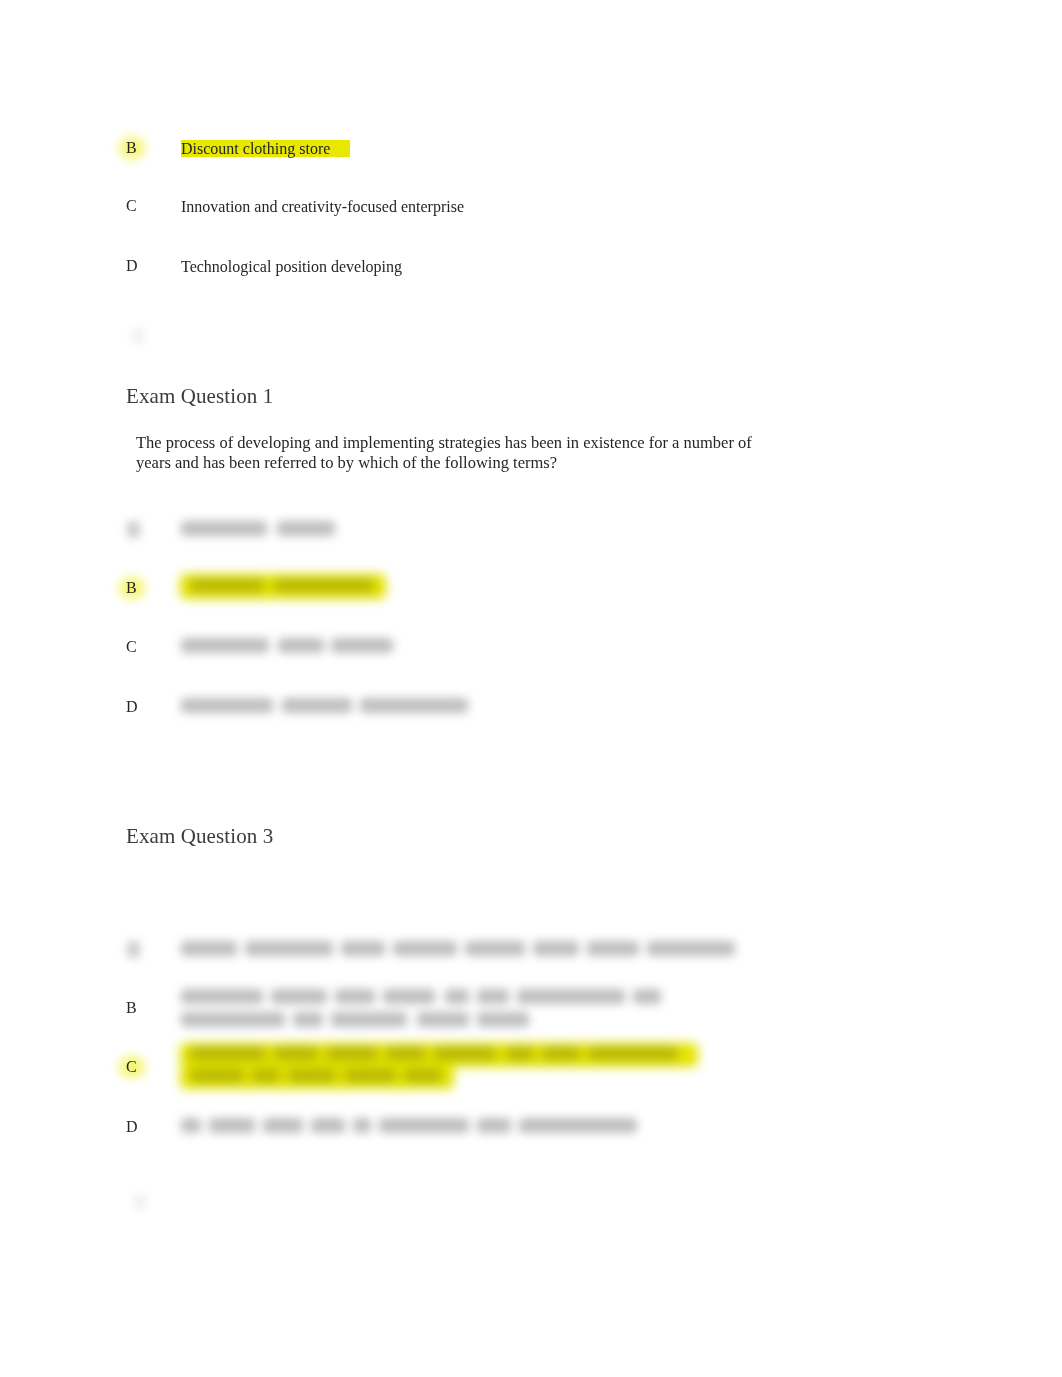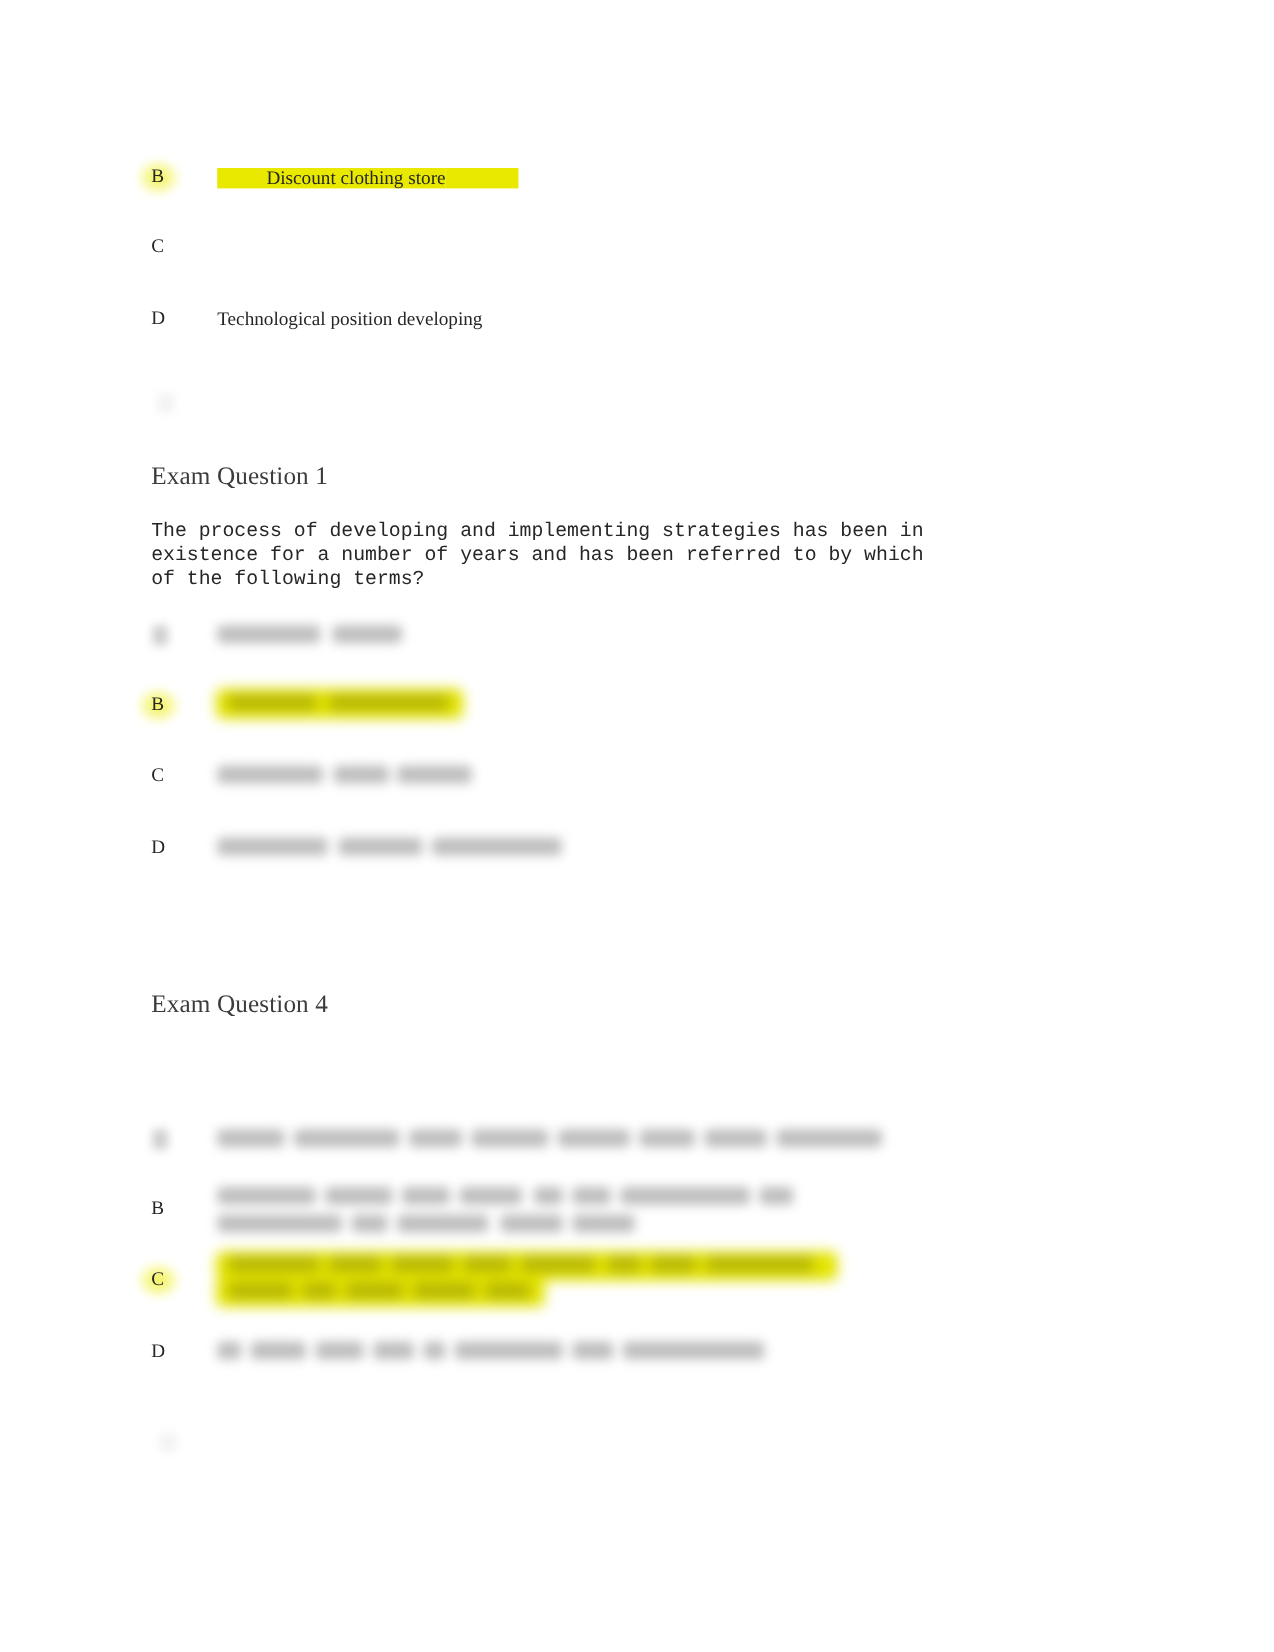--- a/index.html
+++ b/index.html
@@ -60,21 +60,20 @@
     font-size: 16px;
     line-height: 23px;
     color: #262626;
     white-space: pre-wrap;
   }
 
   
   .hl {
     background: #e9e900;
     box-decoration-break: clone;
-    padding-left: 41px;
     -webkit-box-decoration-break: clone;
   }
 
   
   .letter-glow::before {
     content: "";
     position: absolute;
     left: -13px;
     top: -6px;
     width: 38px;
@@ -144,29 +143,30 @@
 </style>
 </head>
 <body>
 
 <div class="page">
 
   <span class="opt-letter letter-glow" style="top:138px;">B</span>
   <span class="opt-text" style="top:137px;"><span class="hl">Discount clothing store</span><span class="hl">&nbsp;&nbsp;&nbsp;&nbsp;&nbsp;</span></span>
 
   <span class="opt-letter" style="top:196px;">C</span>
+  <span class="opt-text" style="top:195px;">Innovation and creativity-focused enterprise</span>
 
   <span class="opt-letter" style="top:256px;">D</span>
   <span class="opt-text" style="top:255px;">Technological position developing</span>
 
   <div class="artifact" style="left:131px; top:328px;"></div>
 
   <div class="heading" style="left:126px; top:383px;">Exam Question 1</div>
 
-  <div class="qtext" style="left:126px; top:433px;font-family:Liberation Mono, monospace;">The process of developing and implementing strategies has been in existence for a number of years and has been referred to by which of the following terms?</div>
+  <div class="qtext" style="left:136px; top:433px;">The process of developing and implementing strategies has been in existence for a number of years and has been referred to by which of the following terms?</div>
 
   <div class="blurletter" style="left:127px; top:521px;"></div>
   <div class="blurbox light" style="left:181px; top:520px; width:330px; height:20px;">
     <div class="seg" style="left:0px;   top:1px; width:86px;"></div>
     <div class="seg" style="left:96px;  top:1px; width:58px;"></div>
   </div>
 
   <span class="opt-letter letter-glow" style="top:578px;">B</span>
   <div class="blurhl" style="left:178px; top:570px; width:220px; height:36px;">
     <div class="band" style="left:2px; top:4px; width:206px; height:25px;"></div>
@@ -181,21 +181,21 @@
     <div class="seg" style="left:150px; top:1px; width:62px;"></div>
   </div>
 
   <span class="opt-letter" style="top:697px;">D</span>
   <div class="blurbox light" style="left:181px; top:697px; width:290px; height:20px;">
     <div class="seg" style="left:0px;   top:1px; width:92px;"></div>
     <div class="seg" style="left:101px; top:1px; width:70px;"></div>
     <div class="seg" style="left:179px; top:1px; width:108px;"></div>
   </div>
 
-  <div class="heading" style="left:126px; top:823px;">Exam Question 4</div>
+  <div class="heading" style="left:126px; top:823px;">Exam Question 3</div>
 
 
   <div class="blurletter" style="left:127px; top:941px;"></div>
   <div class="blurbox light" style="left:181px; top:940px; width:560px; height:20px;">
     <div class="seg" style="left:0px;   top:1px; width:56px;"></div>
     <div class="seg" style="left:64px;  top:1px; width:88px;"></div>
     <div class="seg" style="left:160px; top:1px; width:44px;"></div>
     <div class="seg" style="left:212px; top:1px; width:64px;"></div>
     <div class="seg" style="left:284px; top:1px; width:60px;"></div>
     <div class="seg" style="left:352px; top:1px; width:46px;"></div>

